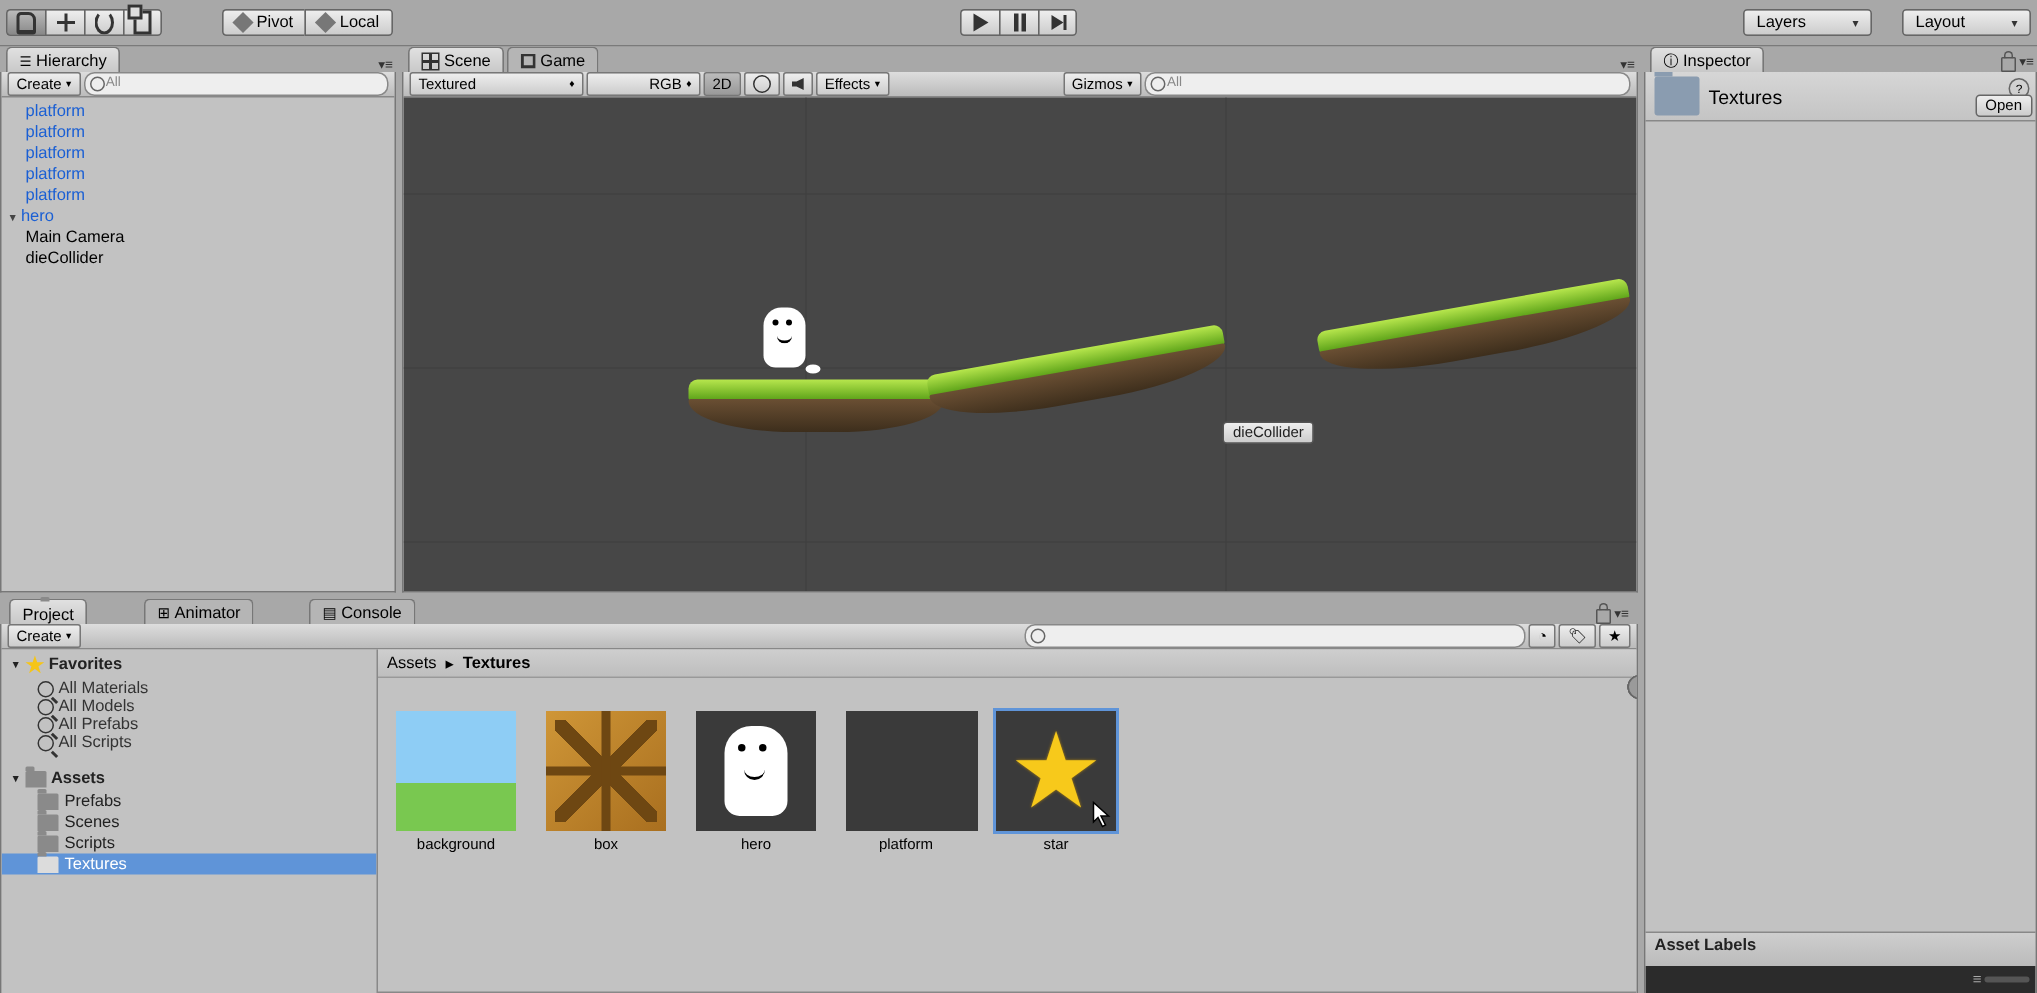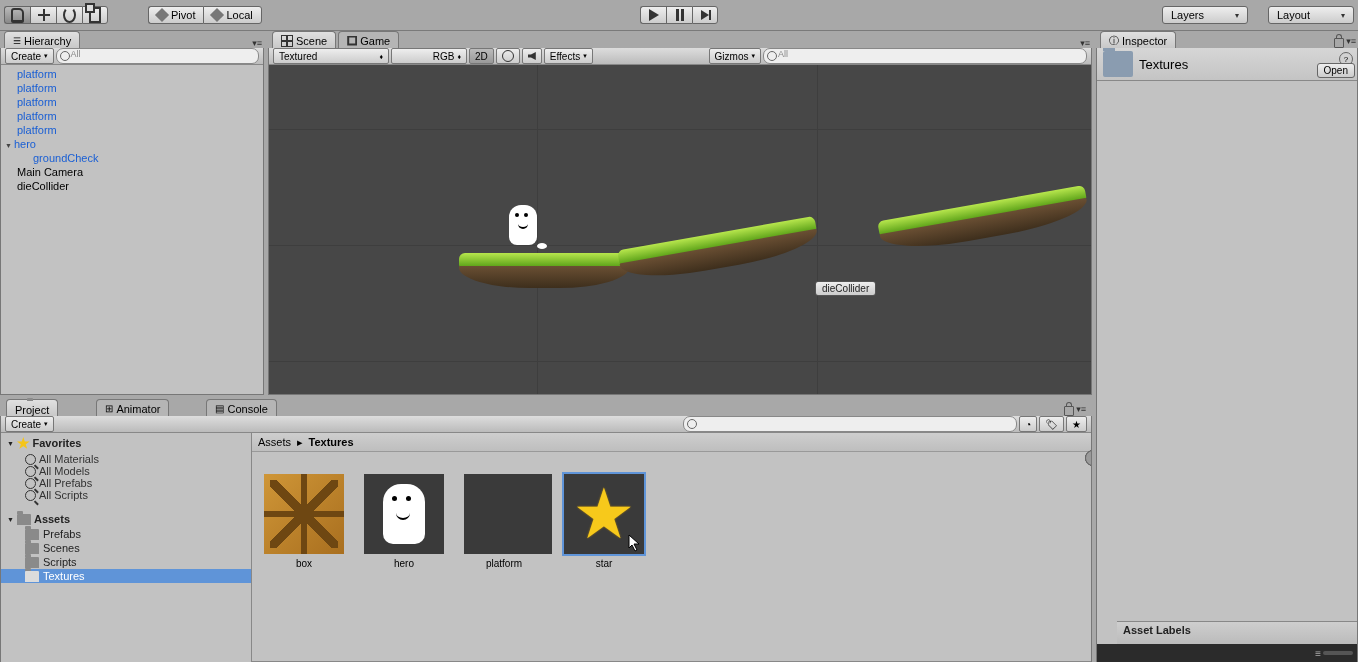--- a/index.html
+++ b/index.html
@@ -66,21 +66,21 @@
   .playdot::after{content:"";border-left:5px solid #444;border-top:3px solid transparent;border-bottom:3px solid transparent;margin-left:1px;}
   .thumbwrap.sel .thumb{outline:2px solid #5f94d8;}
   .tname{font-size:10px;color:#000;margin-top:4px;}
   .footerbar{height:17px;background:linear-gradient(#ddd,#bbb);border-top:1px solid #888;display:flex;align-items:center;padding:0 6px;gap:4px;font-size:10px;}
   
   .insp{width:262px;}
   .insphdr{height:32px;background:linear-gradient(#d6d6d6,#c4c4c4);border-bottom:1px solid #888;display:flex;align-items:center;padding:0 6px;gap:6px;position:relative;}
   .fldinsp{width:30px;height:26px;background:#8a9cb0;border-radius:2px;position:relative;}
   .fldinsp::before{content:"";position:absolute;top:-5px;left:0;width:12px;height:5px;background:#8a9cb0;border-radius:2px 2px 0 0;}
   .inspblk{flex:1;background:#c2c2c2;}
-  .alabels{height:18px;background:linear-gradient(#cecece,#bbb);border-top:1px solid #888;padding:2px 6px;font-weight:bold;color:#222;margin-left:20px;}
+  .alabels{height:18px;background:linear-gradient(#cecece,#bbb);border-top:1px solid #888;padding:2px 6px;font-weight:bold;color:#222;}
   .assetprev{height:18px;background:#2b2b2b;position:relative;display:flex;justify-content:flex-end;align-items:center;padding-right:4px;}
   
   .i-hand{width:14px;height:10px;border:2px solid #333;border-radius:3px 5px 2px 2px;border-bottom-width:3px;}
   .i-move{width:12px;height:12px;position:relative;}
   .i-move::before,.i-move::after{content:"";position:absolute;background:#333;}
   .i-move::before{left:5px;top:0;width:2px;height:12px;}
   .i-move::after{left:0;top:5px;width:12px;height:2px;}
   .i-rot{width:12px;height:12px;border:2px solid #333;border-radius:50%;border-top-color:transparent;}
   .i-scale{width:12px;height:12px;border:2px solid #333;}
   .i-scale::after{content:"";display:block;width:6px;height:6px;border:2px solid #333;margin:-6px 0 0 -6px;background:#ddd;}
@@ -190,21 +190,20 @@
             <span style="position:absolute;left:14px;top:0;font-size:9px;color:#888;">All</span>
           </div>
       </div>
       <div style="padding-top:2px;">
         <div class="hitem">platform</div>
         <div class="hitem">platform</div>
         <div class="hitem">platform</div>
         <div class="hitem">platform</div>
         <div class="hitem">platform</div>
         <div class="hitem foldout" style="padding-left:16px;">hero</div>
-        <div class="hitem child">groundCheck</div>
         <div class="hitem black">Main Camera</div>
         <div class="hitem black">dieCollider</div>
       </div>
     </div>
   </div>
 
   <div class="vsplit"></div>
 
   <div class="col" style="flex:1;">
     <div class="panel-tabbar">
@@ -344,20 +343,25 @@
               <span>Textures</span>
             </div>
         </div>
         <div class="proj-right">
           <div class="breadcrumb">
             <span>Assets</span>
             <span>▸</span>
             <span class="cur">Textures</span>
           </div>
           <div class="grid">
+            <div class="thumbwrap">
+              <div class="thumb th-bg"></div>
+              <div class="playdot"></div>
+              <div class="tname">background</div>
+            </div>
             <div class="thumbwrap">
               <div class="thumb th-box">
                   <div class="dx"></div>
                 </div>
               <div class="playdot"></div>
               <div class="tname">box</div>
             </div>
             <div class="thumbwrap">
               <div class="thumb" style="background:#3a3a3a;">
                   <div class="th-hero"></div>

